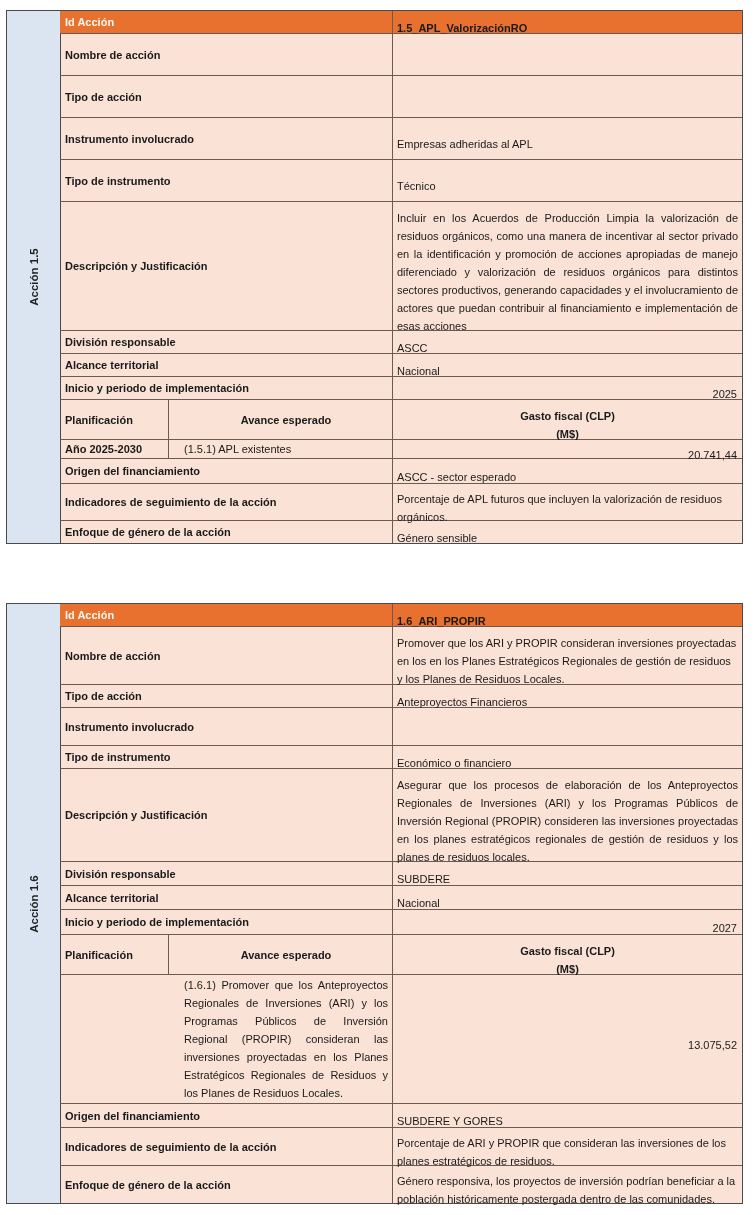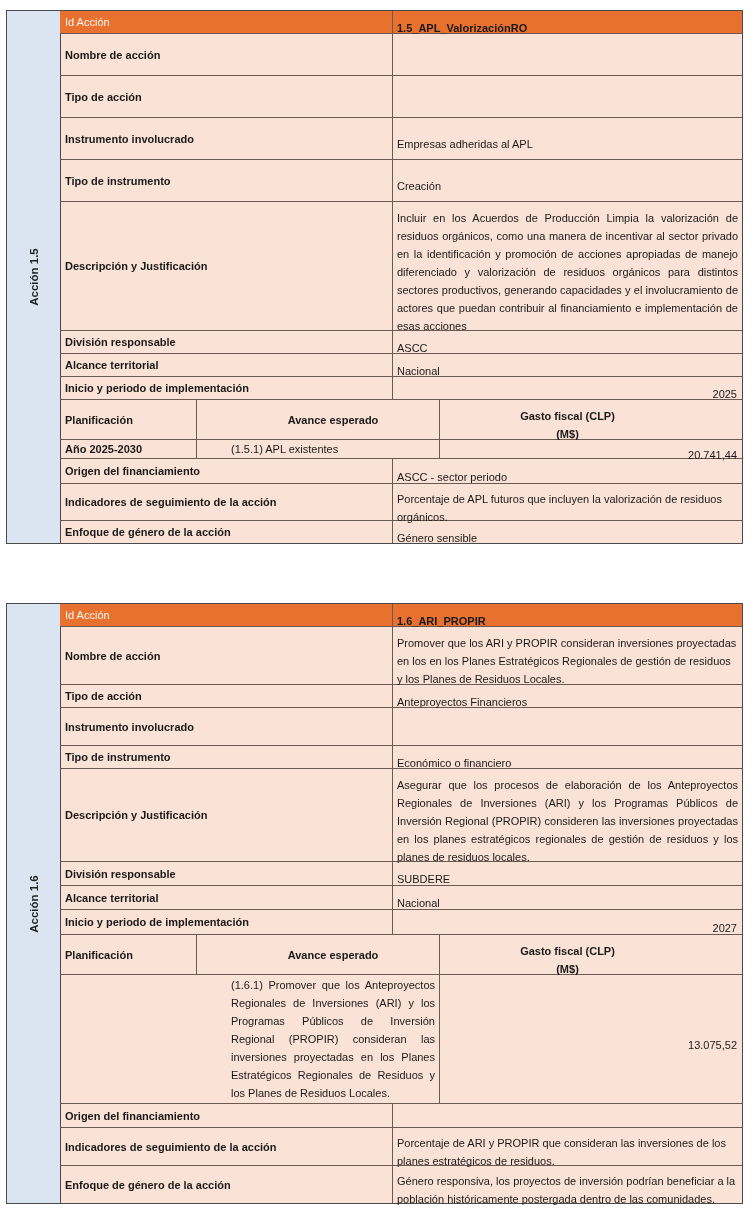--- a/index.html
+++ b/index.html
@@ -11,26 +11,26 @@
                white-space: nowrap; font-weight: bold; font-size: 11.5px; color: #222; }
   .row { position: absolute; left: 53px; right: 0; border-bottom: 1px solid #6b5a52; box-sizing: border-box; }
   .row:last-child { border-bottom: none; }
   .cell { position: absolute; top: 0; bottom: 0; display: flex; align-items: center; box-sizing: border-box;
           font-size: 11px; line-height: 18px; }
   .lab { left: 0; width: 333px; padding-left: 5px; font-weight: bold; border-right: 1px solid #6b5a52; }
   .val { left: 333px; right: 0; padding: 11px 4px 0 4px; }
   .val.just { text-align: justify; text-align-last: left; }
   .val.right { justify-content: flex-end; padding-right: 5px; }
   .val.center { justify-content: center; text-align: center; font-weight: bold; }
-  .sub1 { left: 0; width: 137px; padding-left: 5px; font-weight: bold; border-right: 1px solid #6b5a52; }
-  .sub2 { left: 119px; width: 214px; padding: 0 4px 0 5px; border-right: 1px solid #6b5a52; margin-left: 47px; }
+  .sub1 { left: 0; width: 109px; padding-left: 5px; font-weight: bold; border-right: 1px solid #6b5a52; }
+  .sub2 { left: 119px; width: 214px; padding: 0 4px 0 5px; border-right: 1px solid #6b5a52; }
   .sub2.center { justify-content: center; font-weight: bold; }
   .sub2.just { text-align: justify; text-align-last: left; }
   .hdr { background: #e9712f; color: #fff8f0; }
-  .hdr .cell { font-weight: normal; }
+  .hdr .cell { font-weight: bold; }
   .hdr .lab { border-right: 1px solid #6b5a52; }
   .hdr .val { color: #1a1a1a; font-weight: bold; }
 </style>
 </head>
 <body>
 
 <div class="tbl" style="top:10px;height:534px;">
   <div class="side">
       <span>Acción 1.5</span>
     </div>
@@ -44,21 +44,21 @@
   </div>
   <div class="row" style="top:65px;height:42px;">
     <div class="cell lab">Tipo de acción</div>
   </div>
   <div class="row" style="top:107px;height:42px;">
     <div class="cell lab">Instrumento involucrado</div>
     <div class="cell val">Empresas adheridas al APL</div>
   </div>
   <div class="row" style="top:149px;height:42px;">
     <div class="cell lab">Tipo de instrumento</div>
-    <div class="cell val">Creación</div>
+    <div class="cell val">Técnico</div>
   </div>
   <div class="row" style="top:191px;height:129px;">
     <div class="cell lab">Descripción y Justificación</div>
     <div class="cell val just">Incluir en los Acuerdos de Producción Limpia la valorización de residuos orgánicos, como una manera de incentivar al sector privado en la identificación y promoción de acciones apropiadas de manejo diferenciado y valorización de residuos orgánicos para distintos sectores productivos, generando capacidades y el involucramiento de actores que puedan contribuir al financiamiento e implementación de esas acciones</div>
   </div>
   <div class="row" style="top:320px;height:23px;">
     <div class="cell lab">División responsable</div>
     <div class="cell val">ASCC</div>
   </div>
   <div class="row" style="top:343px;height:23px;">
@@ -79,21 +79,21 @@
         </div>
     </div>
   </div>
   <div class="row" style="top:429px;height:19px;">
     <div class="cell sub1">Año 2025-2030</div>
     <div class="cell sub2">(1.5.1) APL existentes</div>
     <div class="cell val right">20.741,44</div>
   </div>
   <div class="row" style="top:448px;height:25px;">
     <div class="cell lab">Origen del financiamiento</div>
-    <div class="cell val">ASCC - sector periodo</div>
+    <div class="cell val">ASCC - sector esperado</div>
   </div>
   <div class="row" style="top:473px;height:37px;">
     <div class="cell lab">Indicadores de seguimiento de la acción</div>
     <div class="cell val">Porcentaje de APL futuros que incluyen la valorización de residuos orgánicos.</div>
   </div>
   <div class="row" style="top:510px;height:22px;">
     <div class="cell lab">Enfoque de género de la acción</div>
     <div class="cell val">Género sensible</div>
   </div>
 </div>
@@ -147,20 +147,21 @@
           <div>(M$)</div>
         </div>
     </div>
   </div>
   <div class="row" style="top:371px;height:129px;">
     <div class="cell sub2 just">(1.6.1) Promover que los Anteproyectos Regionales de Inversiones (ARI) y los Programas Públicos de Inversión Regional (PROPIR) consideran las inversiones proyectadas en los Planes Estratégicos Regionales de Residuos y los Planes de Residuos Locales.</div>
     <div class="cell val right">13.075,52</div>
   </div>
   <div class="row" style="top:500px;height:24px;">
     <div class="cell lab">Origen del financiamiento</div>
+    <div class="cell val">SUBDERE Y GORES</div>
   </div>
   <div class="row" style="top:524px;height:38px;">
     <div class="cell lab">Indicadores de seguimiento de la acción</div>
     <div class="cell val">Porcentaje de ARI y PROPIR que consideran las inversiones de los planes estratégicos de residuos.</div>
   </div>
   <div class="row" style="top:562px;height:37px;">
     <div class="cell lab">Enfoque de género de la acción</div>
     <div class="cell val">Género responsiva, los proyectos de inversión podrían beneficiar a la población históricamente postergada dentro de las comunidades.</div>
   </div>
 </div>

